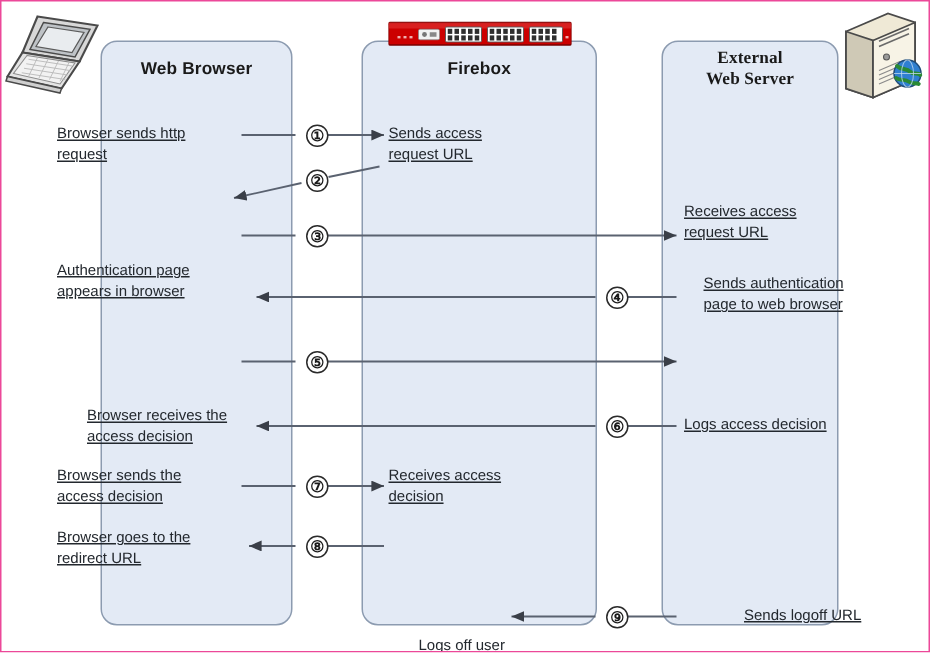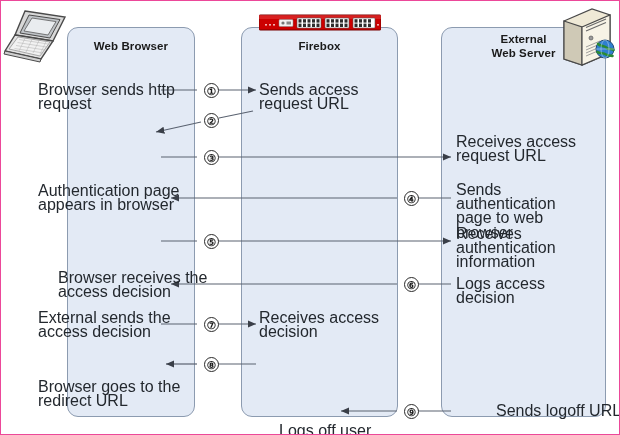--- a/index.html
+++ b/index.html
@@ -21,21 +21,21 @@
   
   .lane {
     position: absolute;
     background: #e3eaf5;
     border: 1px solid #8c9bb0;
     border-radius: 11px;
     box-sizing: border-box;
   }
   #lane-browser { left: 66px;  top: 26px; width: 128px; height: 390px; }
   #lane-firebox { left: 240px; top: 26px; width: 157px; height: 390px; }
-  #lane-server  { left: 440px; top: 26px; width: 165px; height: 390px; }
+  #lane-server  { left: 440px; top: 26px; width: 118px; height: 390px; font-family: Liberation Serif, serif; }
 
   .lane-title {
     position: absolute;
     left: 0;
     right: 0;
     text-align: center;
     font-size: 11.5px;
     font-weight: bold;
     color: #1a1a1a;
     line-height: 13.5px;
@@ -49,24 +49,25 @@
   #flow {
     position: absolute;
     left: 0; top: 0;
     width: 620px; height: 435px;
     pointer-events: none;
   }
 
   
   .step-text {
     position: absolute;
-    font-size: 16px;
+    font-size: 10px;
     line-height: 14.2px;
     color: #23282e;
     white-space: pre-line;
+    text-decoration: underline;
   }
   .col-left   { left: 37px;  width: 152px; }
   .col-mid    { left: 258px; width: 130px; }
   .col-right  { left: 455px; width: 140px; }
 
   
   .step-num {
     position: absolute;
     width: 15px;
     height: 15px;
@@ -262,41 +263,39 @@
       <path d="M255,363 L217,363"></path>
       <path d="M196,363 L165,363" marker-end="url(#ar-r)"></path>
 
       <path d="M450,410 L413,410"></path>
       <path d="M396,410 L340,410" marker-end="url(#ar-r)"></path>
     </g>
   </svg>
 
   <div class="step-text col-left" style="top:82px;">Browser sends http
 request</div>
-  <div class="step-text col-left" style="top:183px;">Authentication page
+  <div class="step-text col-left" style="top:173px;">Authentication page
 appears in browser</div>
   <div class="step-text col-left" style="top:270px;margin-left:20px;">Browser receives the
 access decision</div>
-  <div class="step-text col-left" style="top:310px;">External sends the
+  <div class="step-text col-left" style="top:310px;">Browser sends the
 access decision</div>
-  <div class="step-text col-left" style="top:351px;margin-top:28px;">Browser goes to the
+  <div class="step-text col-left" style="top:351px;">Browser goes to the
 redirect URL</div>
 
   <div class="step-text col-mid" style="top:82px;">Sends access
 request URL</div>
   <div class="step-text col-mid" style="top:310px;">Receives access
 decision</div>
   <div class="step-text col-mid" style="top:423px;padding-left:20px;">Logs off user</div>
 
   <div class="step-text col-right" style="top:134px;">Receives access
 request URL</div>
-  <div class="step-text col-right" style="top:182px;">Sends authentication
+  <div class="step-text col-right" style="top:182px;margin-left:13px;">Sends authentication
 page to web browser</div>
-  <div class="step-text col-right" style="top:226px;">Receives authentication
-information</div>
   <div class="step-text col-right" style="top:276px;">Logs access decision</div>
   <div class="step-text col-right" style="top:403px;margin-left:40px;">Sends logoff URL</div>
 
   <div class="step-num" style="left:203px; top:82px;">①</div>
   <div class="step-num" style="left:203px; top:112px;">②</div>
   <div class="step-num" style="left:203px; top:149px;">③</div>
   <div class="step-num" style="left:403px; top:190px;">④</div>
   <div class="step-num" style="left:203px; top:233px;">⑤</div>
   <div class="step-num" style="left:403px; top:276px;">⑥</div>
   <div class="step-num" style="left:203px; top:316px;">⑦</div>

